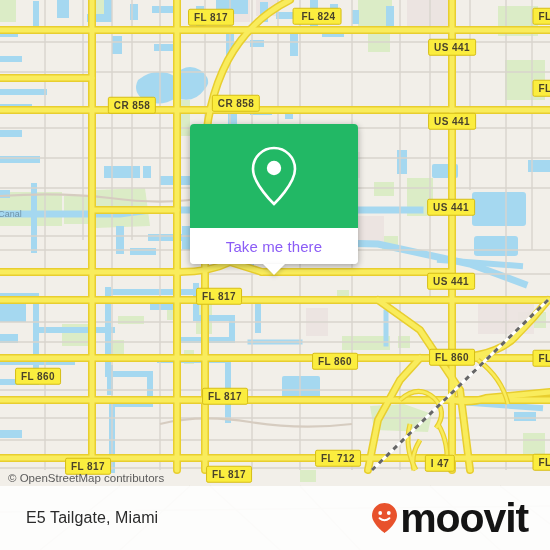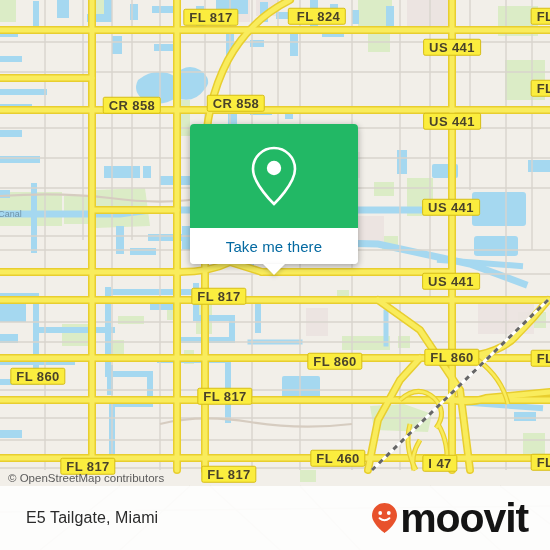--- a/index.html
+++ b/index.html
@@ -15,21 +15,21 @@
   #map{position:absolute;inset:0;overflow:hidden;background:#f2efe9;}
   #map svg{position:absolute;top:0;left:0;}
 
   
   .shield{
     position:absolute;
     background:#fbed3e;
     border:1.5px solid #d6bd16;
     border-radius:2px;
     color:#4a4326;
-    font-size:13px;
+    font-size:10px;
     font-weight:bold;
     letter-spacing:.4px;
     padding:1.5px 5px 2px 5px;
     line-height:11px;
     white-space:nowrap;
     transform:translate(-50%,-50%);
     font-family:"Liberation Sans","DejaVu Sans",sans-serif;
     text-shadow:0 0 1px rgba(255,255,255,.2);
   }
 
@@ -60,21 +60,21 @@
     display:flex;align-items:center;justify-content:center;
   }
   #popup-white{
     background:#ffffff;
     height:36px;
     border-radius:0 0 4px 4px;
     display:flex;align-items:center;justify-content:center;
     position:relative;
   }
   #popup-label{
-    color:#0369a1;
+    color:#8b5cf6;
     font-size:15px;
     letter-spacing:.1px;
   }
   #popup-arrow{
     position:absolute;
     left:50%;bottom:-11px;
     transform:translateX(-50%);
     width:0;height:0;
     border-left:11px solid transparent;
     border-right:11px solid transparent;
@@ -386,21 +386,21 @@
     <div class="shield" style="left:132px;top:105px;">CR 858</div>
     <div class="shield" style="left:236px;top:103px;">CR 858</div>
     <div class="shield" style="left:452px;top:121px;">US 441</div>
     <div class="shield" style="left:451px;top:207px;">US 441</div>
     <div class="shield" style="left:451px;top:281px;">US 441</div>
     <div class="shield" style="left:219px;top:296px;">FL 817</div>
     <div class="shield" style="left:38px;top:376px;">FL 860</div>
     <div class="shield" style="left:335px;top:361px;">FL 860</div>
     <div class="shield" style="left:452px;top:357px;">FL 860</div>
     <div class="shield" style="left:225px;top:396px;">FL 817</div>
-    <div class="shield" style="left:338px;top:458px;">FL 460</div>
+    <div class="shield" style="left:338px;top:458px;">FL 712</div>
     <div class="shield" style="left:440px;top:463px;">I 47</div>
     <div class="shield" style="left:229px;top:474px;">FL 817</div>
     <div class="shield" style="left:88px;top:466px;">FL 817</div>
     <div class="shield" style="left:545px;top:16px;">FL</div>
     <div class="shield" style="left:545px;top:88px;">FL</div>
     <div class="shield" style="left:545px;top:358px;">FL</div>
     <div class="shield" style="left:545px;top:462px;">FL</div>
   </div>
 
   <div id="popup">

